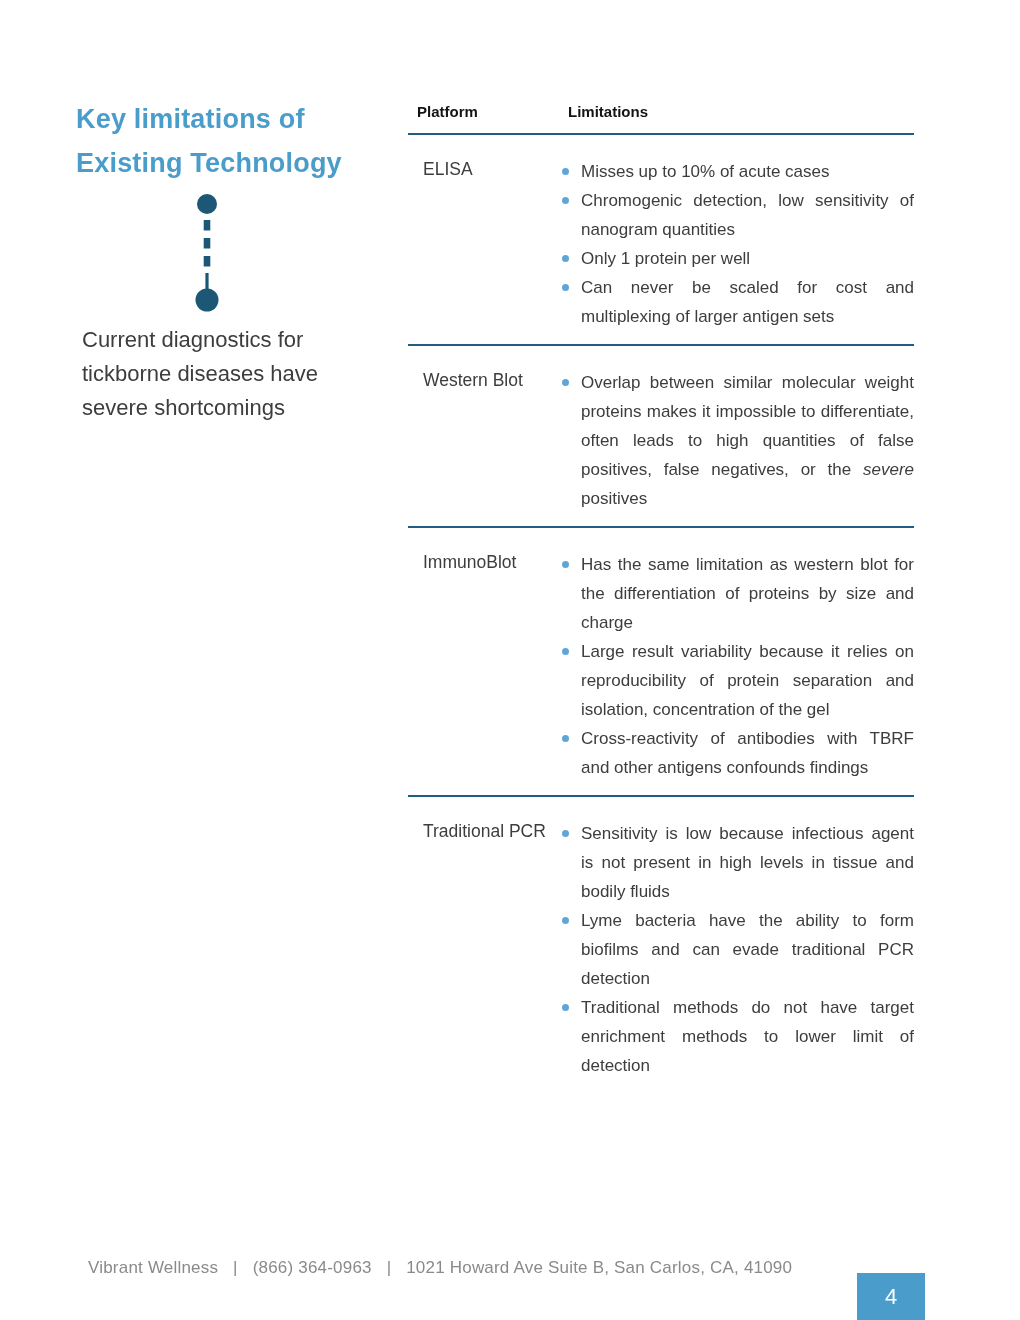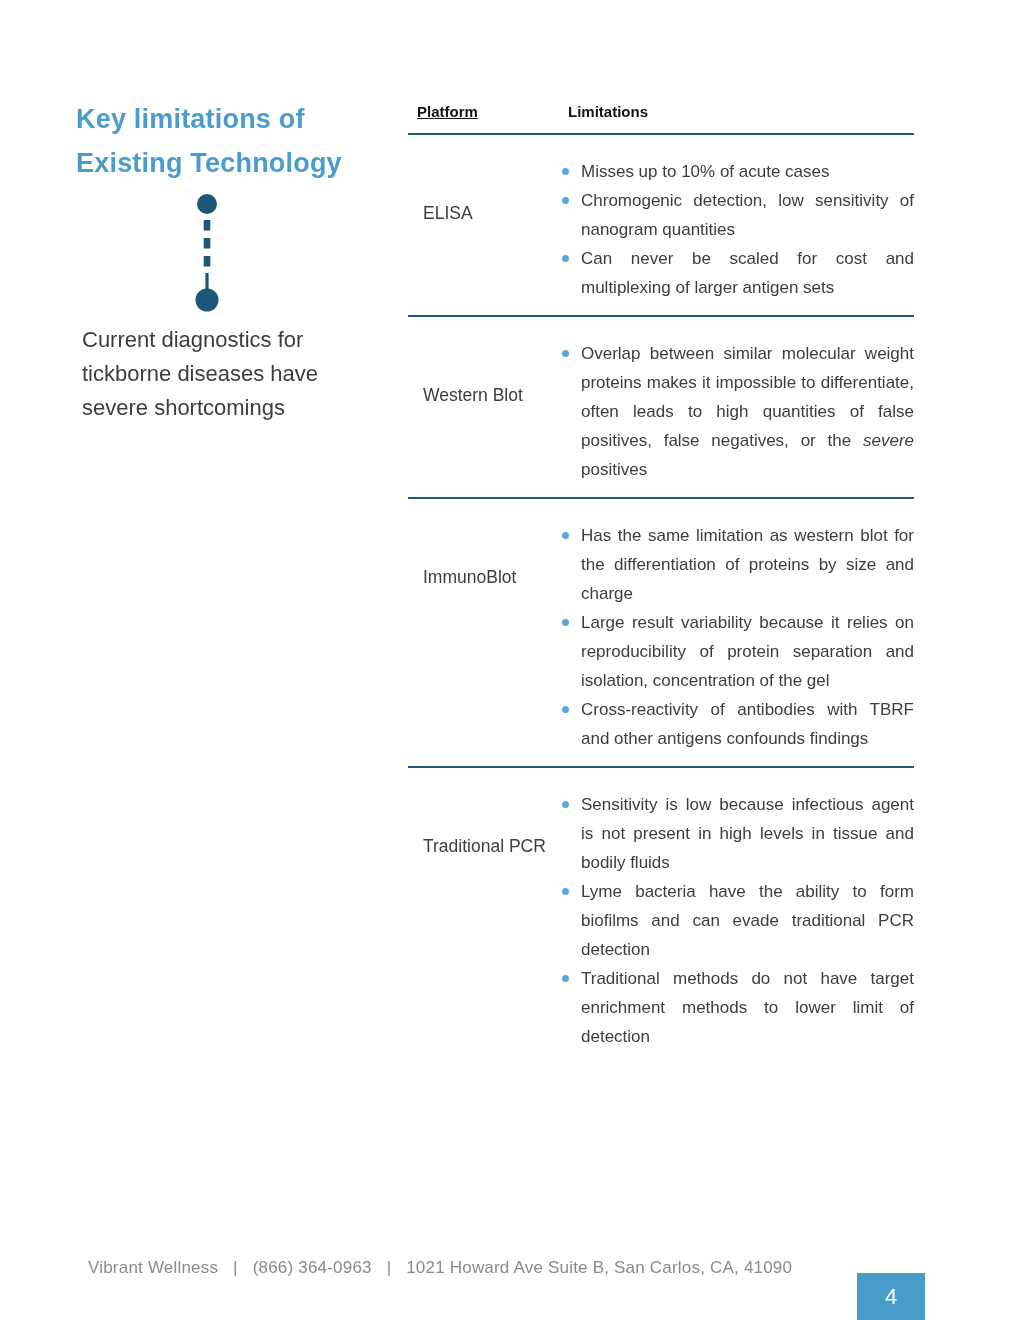--- a/index.html
+++ b/index.html
@@ -38,31 +38,31 @@
   }
 
   
   .limit-table{position:absolute;left:408px;top:97px;width:506px;}
   .t-head{
     display:flex;
     padding-top:6px;height:38px;
     border-bottom:2px solid var(--rule_blue);
     font-size:15px;font-weight:bold;color:#141414;
   }
-  .th-platform{width:151px;padding-left:9px;text-decoration:underline;}
+  .th-platform{width:151px;padding-left:9px;}
   .th-limitations{padding-left:9px;}
   .t-row{
     display:flex;
     padding:22px 0 13px 0;
     border-bottom:2px solid var(--rule_blue);
   }
   .t-row:last-child{border-bottom:none;}
   .platform-cell{
     width:152px;padding-left:15px;
-    font-size:17.5px;line-height:24px;color:var(--body_text);margin-top:44px;
+    font-size:17.5px;line-height:24px;color:var(--body_text);
   }
   .bullet-list{flex:1;list-style:none;}
   .bullet-item{
     position:relative;padding-left:21px;
     font-size:17px;line-height:29px;color:var(--body_text);
     text-align:justify;
   }
   .bullet-dot{
     position:absolute;left:2px;top:11px;
     width:7px;height:7px;border-radius:50%;
@@ -114,20 +114,21 @@
     <div class="t-head">
       <div class="th-platform">Platform</div>
       <div class="th-limitations">Limitations</div>
     </div>
     <div id="table-rows">
         <div class="t-row">
           <div class="platform-cell">ELISA</div>
           <ul class="bullet-list">
             <li class="bullet-item"><span class="bullet-dot"></span><span>Misses up to 10% of acute cases</span></li>
             <li class="bullet-item"><span class="bullet-dot"></span><span>Chromogenic detection, low sensitivity of nanogram quantities</span></li>
+            <li class="bullet-item"><span class="bullet-dot"></span><span>Only 1 protein per well</span></li>
             <li class="bullet-item"><span class="bullet-dot"></span><span>Can never be scaled for cost and multiplexing of larger antigen sets</span></li>
           </ul>
         </div>
         <div class="t-row">
           <div class="platform-cell">Western Blot</div>
           <ul class="bullet-list">
             <li class="bullet-item"><span class="bullet-dot"></span><span>Overlap between similar molecular weight proteins makes it impossible to differentiate, often leads to high quantities of false positives, false negatives, or the <em>severe</em> positives</span></li>
           </ul>
         </div>
         <div class="t-row">

